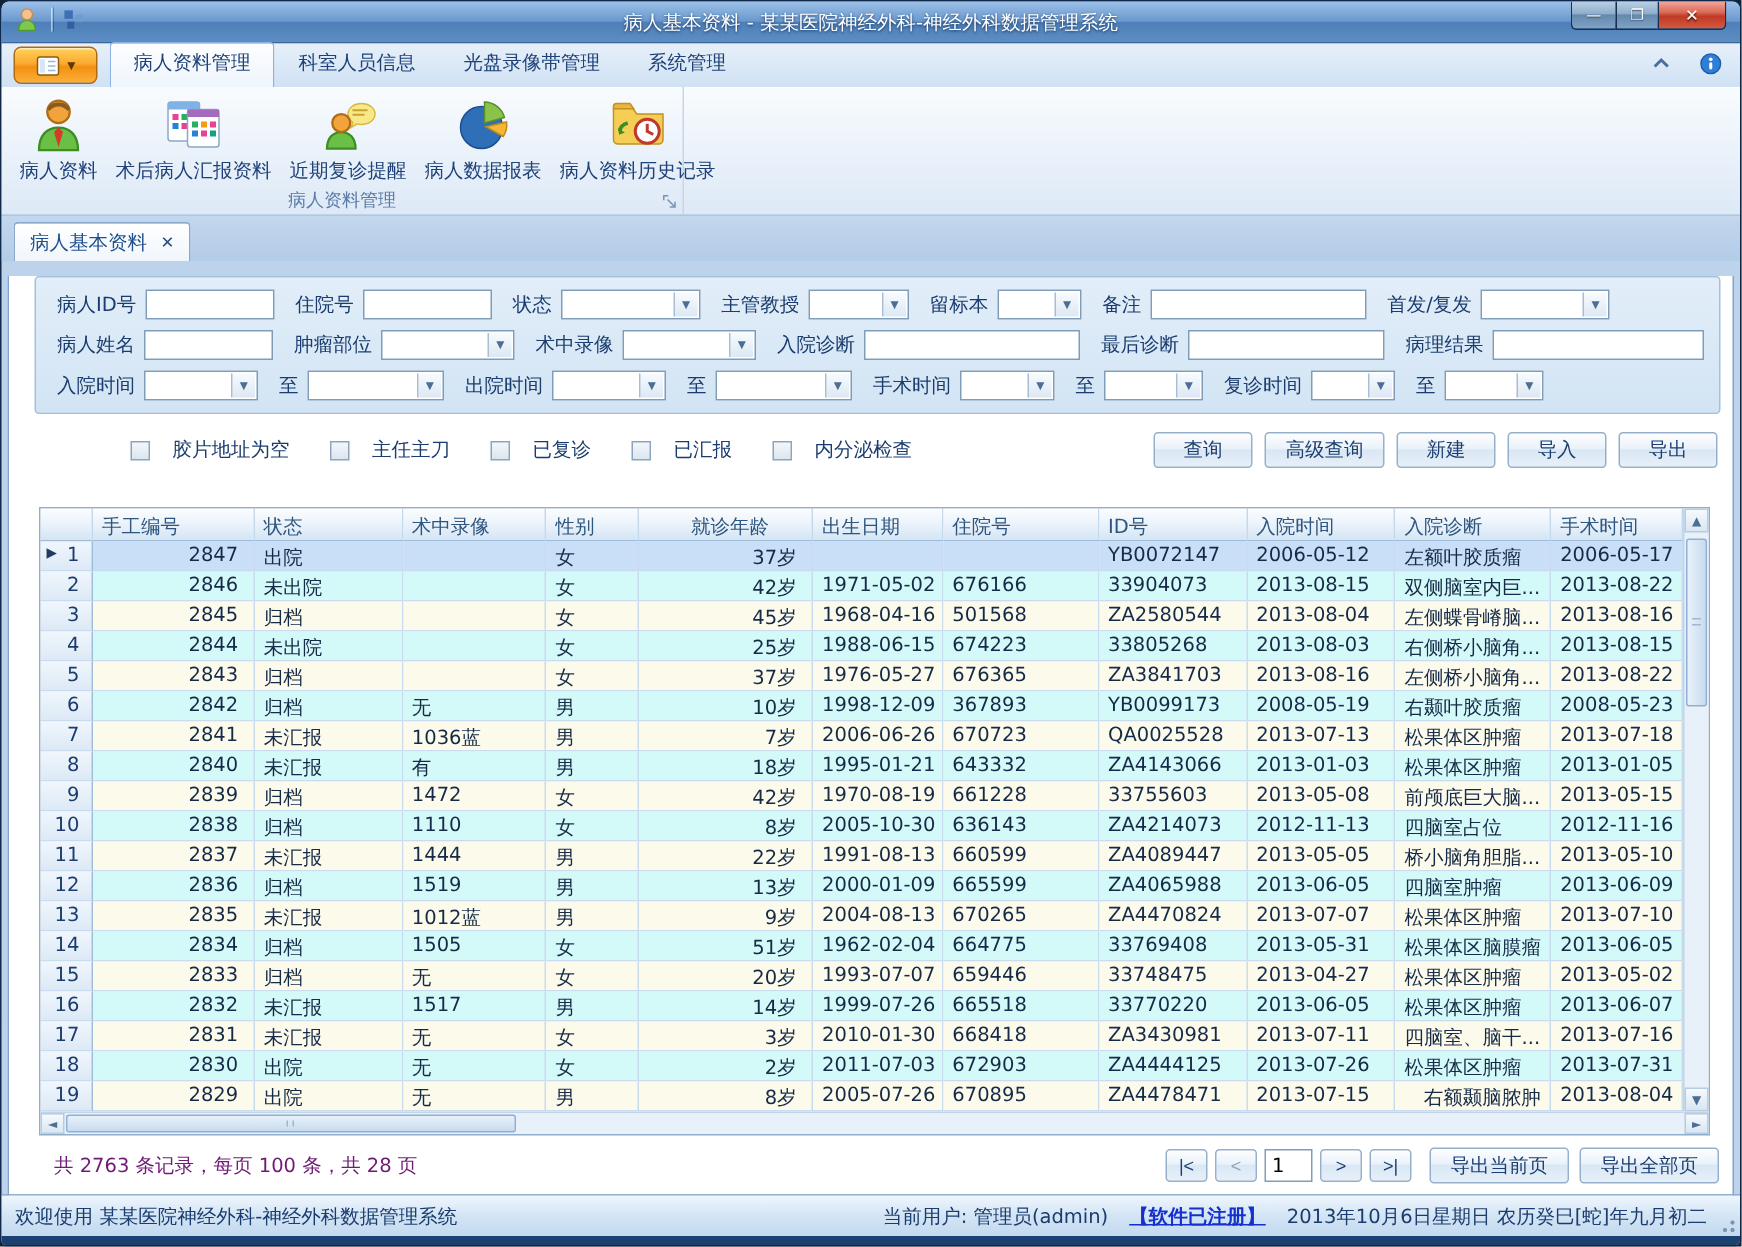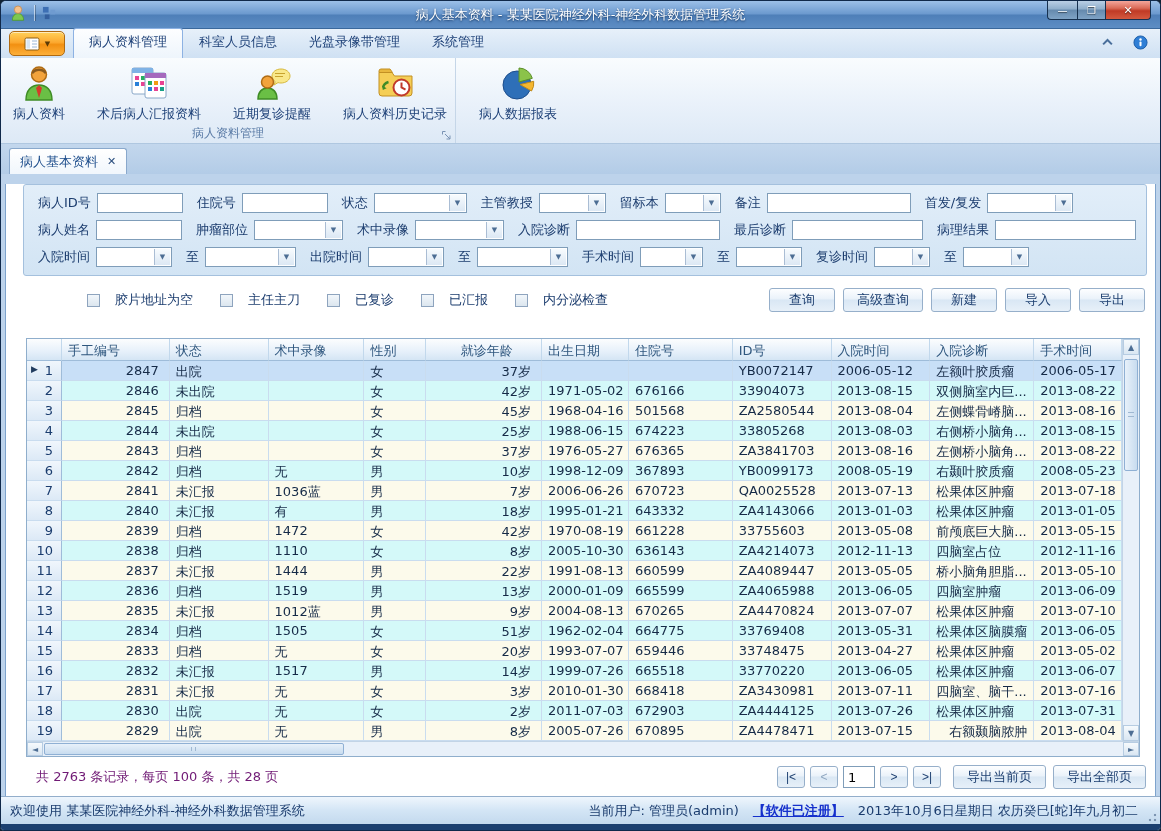--- a/index.html
+++ b/index.html
@@ -40,21 +40,21 @@
   .rtab.active { background:linear-gradient(#FDFEFF,#EEF5FC); border:1px solid #8DB2E3; border-bottom:none;
     border-radius:3px 3px 0 0; padding:4px 15px 7px; }
   .rt-right { position:absolute; right:12px; top:6px; display:flex; align-items:center; gap:18px; }
   .rt-right .ic { width:15px; height:15px; }
   .rt-right svg { width:100%; height:100%; }
 
   
   .ribbon-body { height:86px; background:linear-gradient(#F9FCFE 0%, #E9F1FA 55%, #DDE9F6 100%);
     border-bottom:1px solid #AFC7E0; display:flex; }
   .rgroup { position:relative; width:455px; height:100%; border-right:1px solid #C5D6E8; }
-  .rbtns { display:flex; padding:3px 4px 0 6px;gap:20px; }
+  .rbtns { display:flex; padding:3px 4px 0 6px; }
   .rbtn { display:flex; flex-direction:column; align-items:center; padding:2px 6px; border-radius:3px; }
   .rbtn .rico { width:40px; height:40px; }
   .rbtn .rico svg { width:100%; height:100%; }
   .rbtn .rlabel { margin-top:2px; color:#1E4178; font-size:13px; white-space:nowrap; }
   .rgroup-label { position:absolute; bottom:1px; left:0; right:0; text-align:center; color:#5A7BA6; font-size:12px; }
   .launcher { position:absolute; right:3px; bottom:3px; width:11px; height:11px; }
   .launcher svg { width:100%; height:100%; }
 
   
   .doc-strip { height:30px; background:linear-gradient(#C3D7ED,#B3CCE7); display:flex; align-items:flex-end; padding-left:8px; }
@@ -235,36 +235,36 @@
             <span class="rico"><svg viewBox="0 0 40 40">
                 <path d="M20 13c0-4 4-7 9-7s9 3 9 7-4 7-9 7c-1 0-2-.1-3-.4L22 22l1.2-3.4C21.2 17.4 20 15.3 20 13z" fill="#F9E88A" stroke="#D7B93C"></path>
                 <path d="M23 10.5h10M23 13.5h8" stroke="#C8A32E" stroke-width="1.2"></path>
                 <path d="M6 36c0-7 4-11 9.5-11S25 29 25 36z" fill="#6ABF45" stroke="#3F8C26" stroke-width="1.5"></path>
                 <circle cx="15.5" cy="19" r="6" fill="#F2A33C" stroke="#B06C14" stroke-width="1.5"></circle>
               </svg></span>
             <span class="rlabel">近期复诊提醒</span>
           </div>
           <div class="rbtn">
             <span class="rico"><svg viewBox="0 0 40 40">
+                <circle cx="19" cy="22" r="14" fill="#2E6FB8" stroke="#1E4E8C"></circle>
+                <path d="M21 19V5a14 14 0 0 1 13.3 10.3z" fill="#8BC34A" stroke="#5B8F28"></path>
+                <path d="M22 21.5l13.7-3.2a14 14 0 0 1-2.2 9.7z" fill="#F5B731" stroke="#C08A1A"></path>
+              </svg></span>
+            <span class="rlabel">病人数据报表</span>
+          </div>
+          <div class="rbtn">
+            <span class="rico"><svg viewBox="0 0 40 40">
                 <path d="M4 9.5V8a2 2 0 0 1 2-2h9l2.5 3.5z" fill="#E8B73E" stroke="#C39023"></path>
                 <path d="M4 9.5h13l2.5 3.5H37v17a3 3 0 0 1-3 3H7a3 3 0 0 1-3-3z" fill="#F5CE56" stroke="#C39023"></path>
                 <circle cx="26.5" cy="24.5" r="8" fill="#FFF" stroke="#C0392B" stroke-width="2"></circle>
                 <path d="M26.5 19.5v5l4 2.2" stroke="#C0392B" stroke-width="2" fill="none"></path>
                 <path d="M13.5 19c-3 .8-5 2.8-5.2 5.4" stroke="#3F8C26" stroke-width="2.4" fill="none"></path>
                 <path d="M7 22.5l.8 4.4 3.8-1.6z" fill="#3F8C26"></path>
               </svg></span>
             <span class="rlabel">病人资料历史记录</span>
-          </div>
-          <div class="rbtn">
-            <span class="rico"><svg viewBox="0 0 40 40">
-                <circle cx="19" cy="22" r="14" fill="#2E6FB8" stroke="#1E4E8C"></circle>
-                <path d="M21 19V5a14 14 0 0 1 13.3 10.3z" fill="#8BC34A" stroke="#5B8F28"></path>
-                <path d="M22 21.5l13.7-3.2a14 14 0 0 1-2.2 9.7z" fill="#F5B731" stroke="#C08A1A"></path>
-              </svg></span>
-            <span class="rlabel">病人数据报表</span>
           </div>
         </div>
       <div class="rgroup-label">病人资料管理</div>
       <span class="launcher"><svg viewBox="0 0 11 11">
             <path d="M1.5 4.5v-3h3" fill="none" stroke="#7A93B4"></path>
             <path d="M4 4l5 5M9 5.5V9H5.5" fill="none" stroke="#7A93B4"></path>
           </svg></span>
     </div>
   </div>
 

